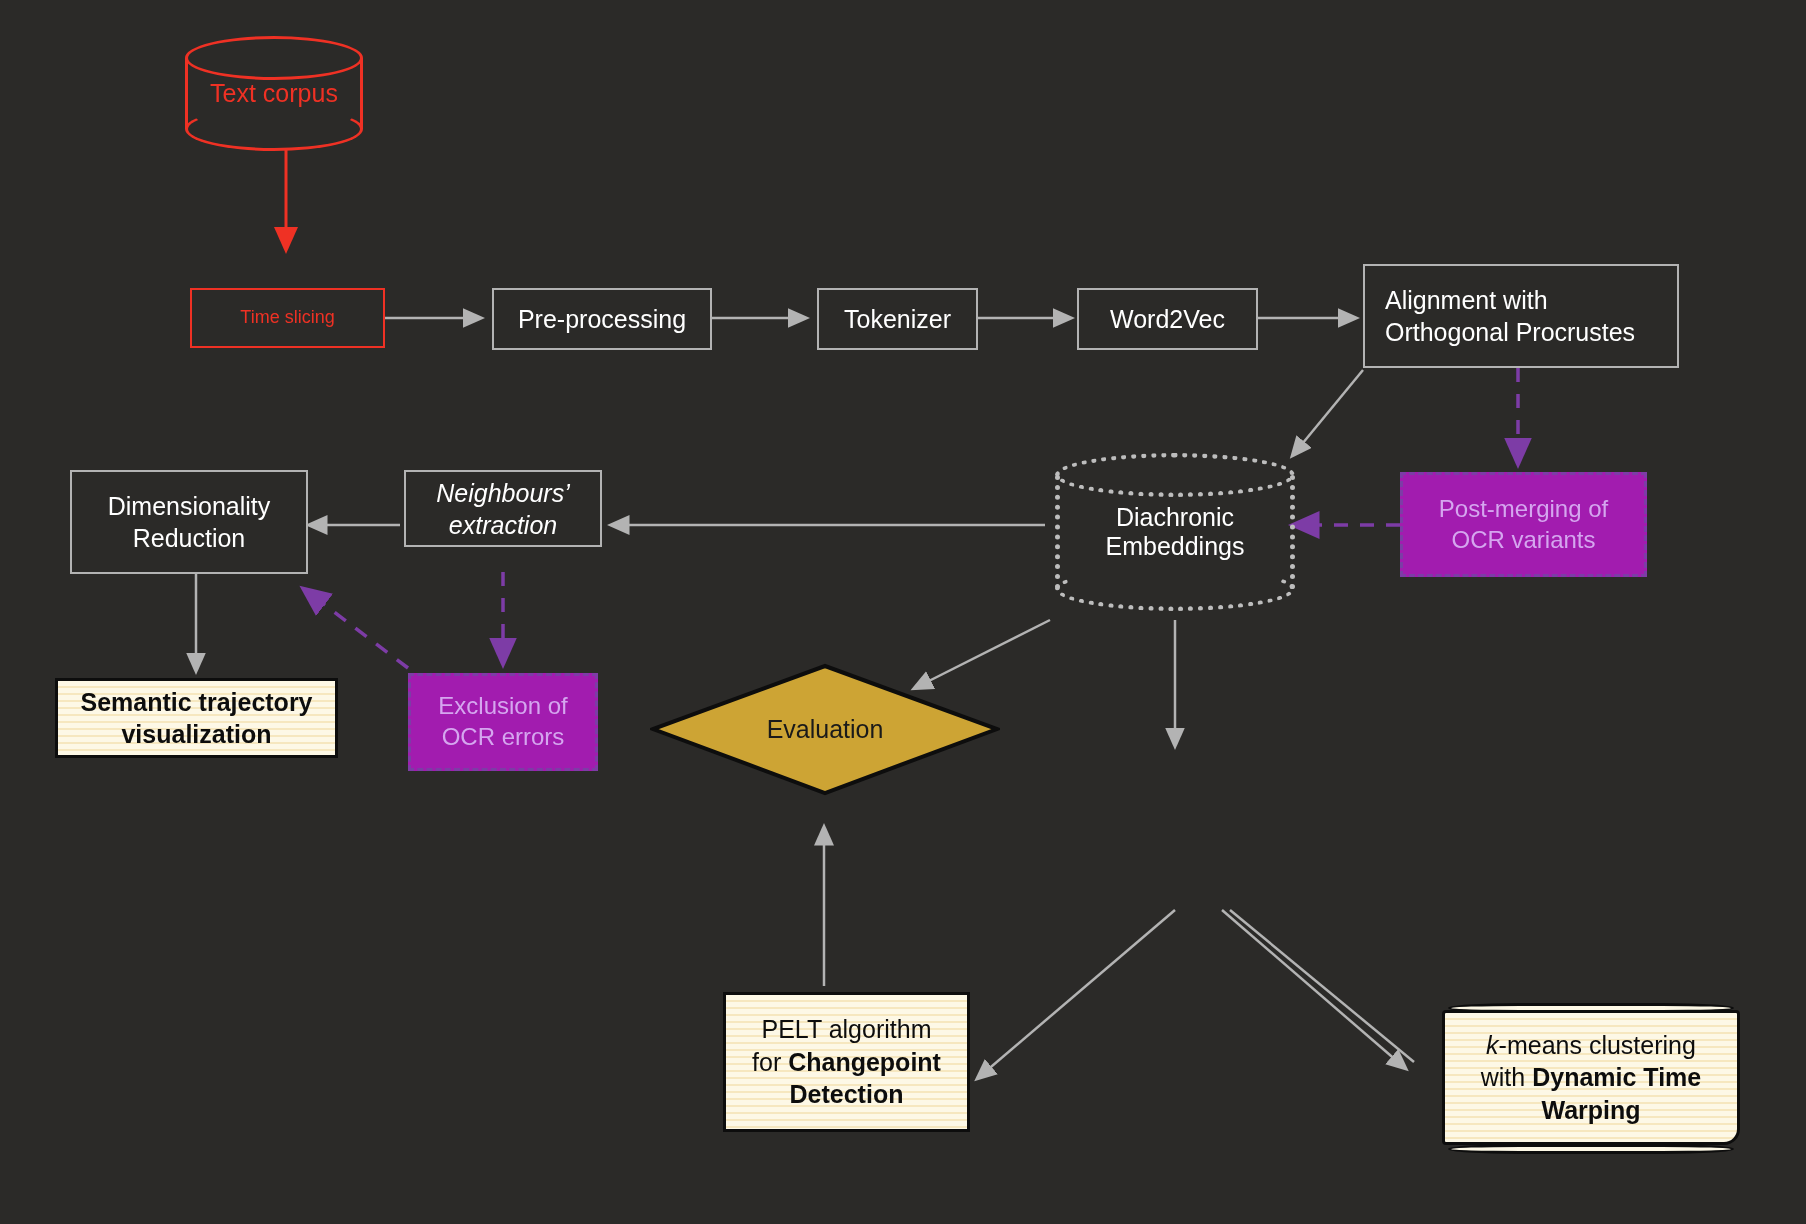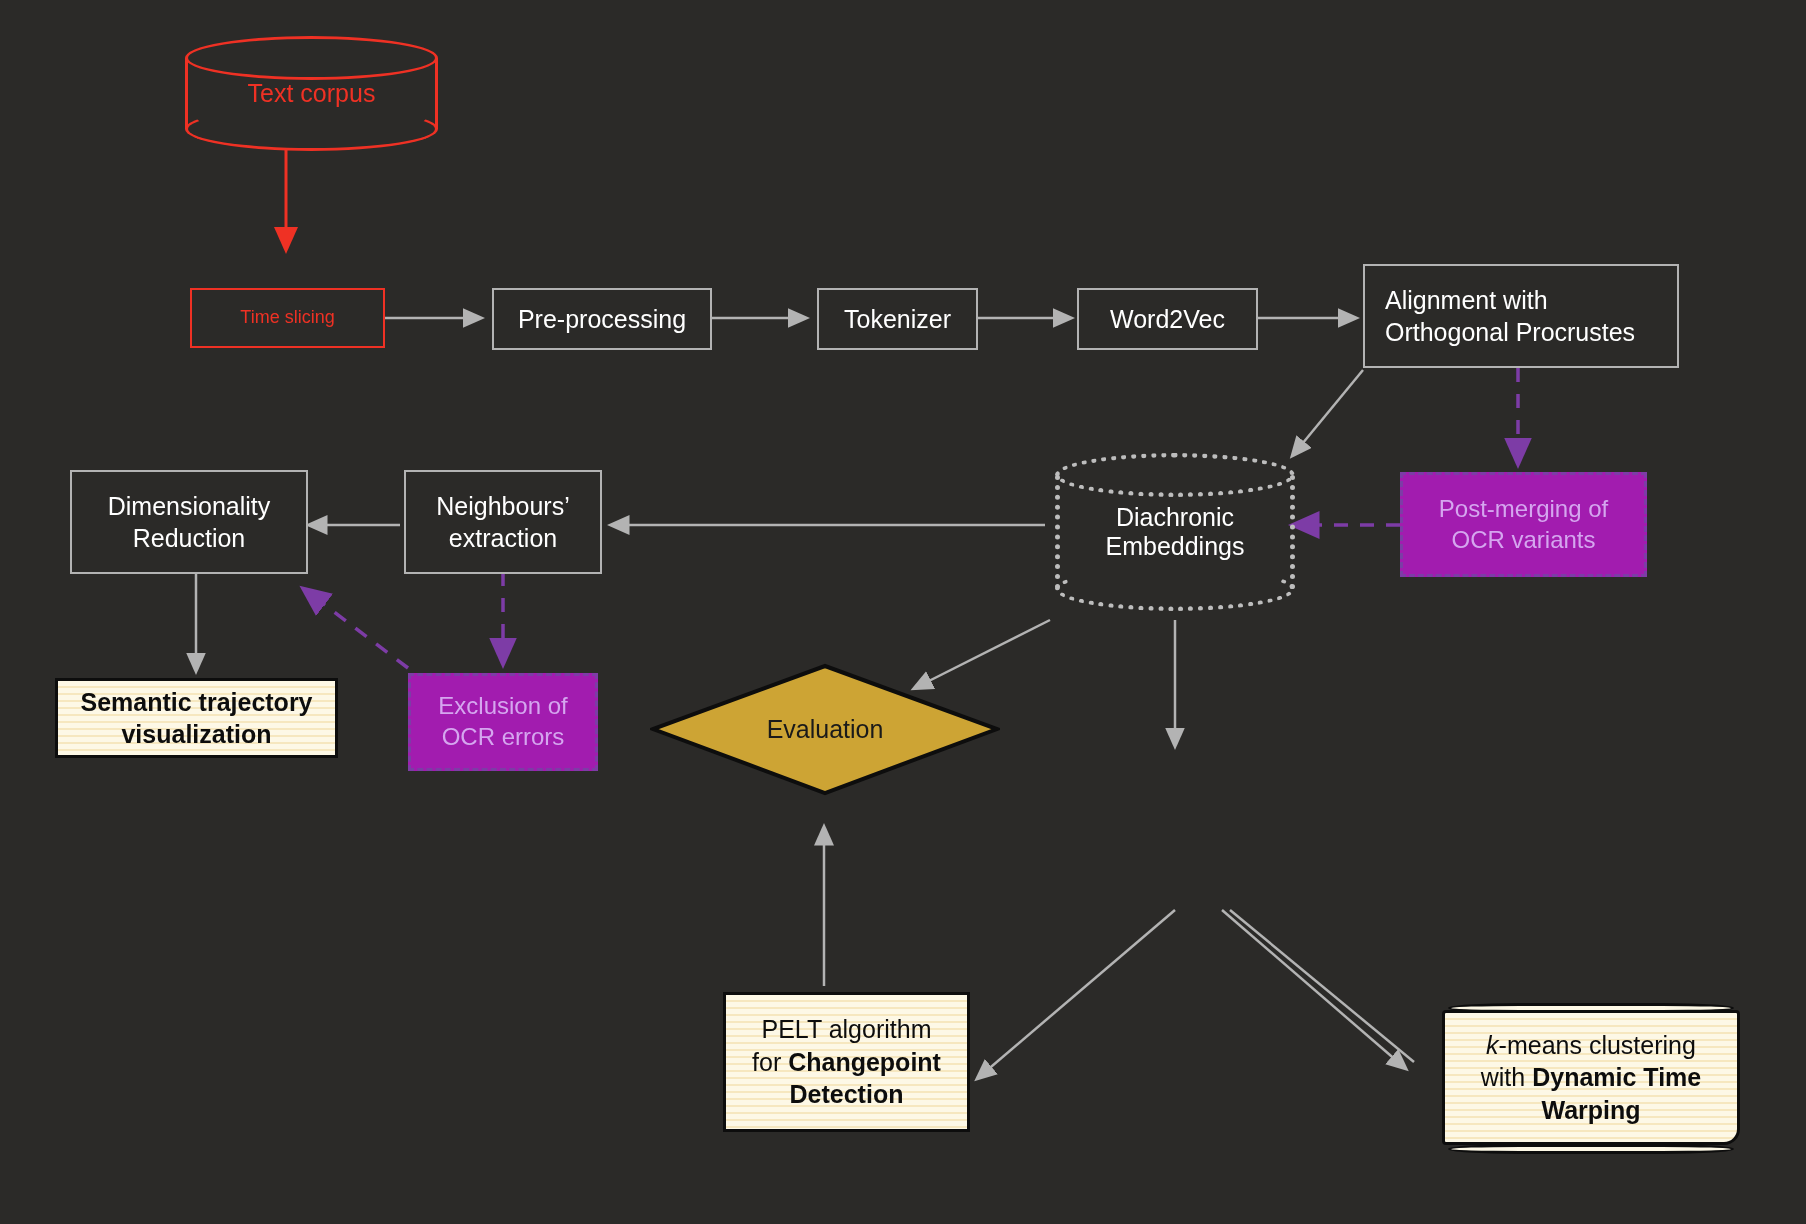--- a/index.html
+++ b/index.html
@@ -166,21 +166,21 @@
     <g>
       <line x1="1222" y1="910" x2="1405" y2="1068" stroke="#b3b3b3" stroke-width="2.5" marker-end="url(#ag)"></line>
       <line x1="1230" y1="910" x2="1414" y2="1062" stroke="#b3b3b3" stroke-width="2.5"></line>
     </g>
 
     <g>
       <line x1="824" y1="986" x2="824" y2="828" stroke="#b3b3b3" stroke-width="2.5" marker-end="url(#ag)"></line>
     </g>
   </svg>
 
-  <div class="cyl" style="--c:#ef3124;left:185px;top:36px;width:253px;height:115px;text-decoration:underline;">
+  <div class="cyl" style="--c:#ef3124;left:185px;top:36px;width:178px;height:115px;text-decoration:underline;">
     <div class="top"></div>
     <div class="body"></div>
     <div class="bot"></div>
     <div class="label">Text corpus</div>
   </div>
 
   <div class="node box-red" style="left:190px;top:288px;width:195px;height:60px;">
     <span>Time slicing</span>
   </div>
 
@@ -215,21 +215,21 @@
     <div class="body"></div>
     <div class="bot"></div>
     <div class="label">
       <div>
         <div>Diachronic</div>
         <div>Embeddings</div>
       </div>
     </div>
   </div>
 
-  <div class="node box" style="left:404px;top:470px;width:198px;height:104px;">
+  <div class="node box" style="left:404px;top:470px;width:198px;height:77px;font-style:italic;">
     <div>
       <div>Neighbours’</div>
       <div>extraction</div>
     </div>
   </div>
 
   <div class="node box" style="left:70px;top:470px;width:238px;height:104px;">
     <div>
       <div>Dimensionality</div>
       <div>Reduction</div>

